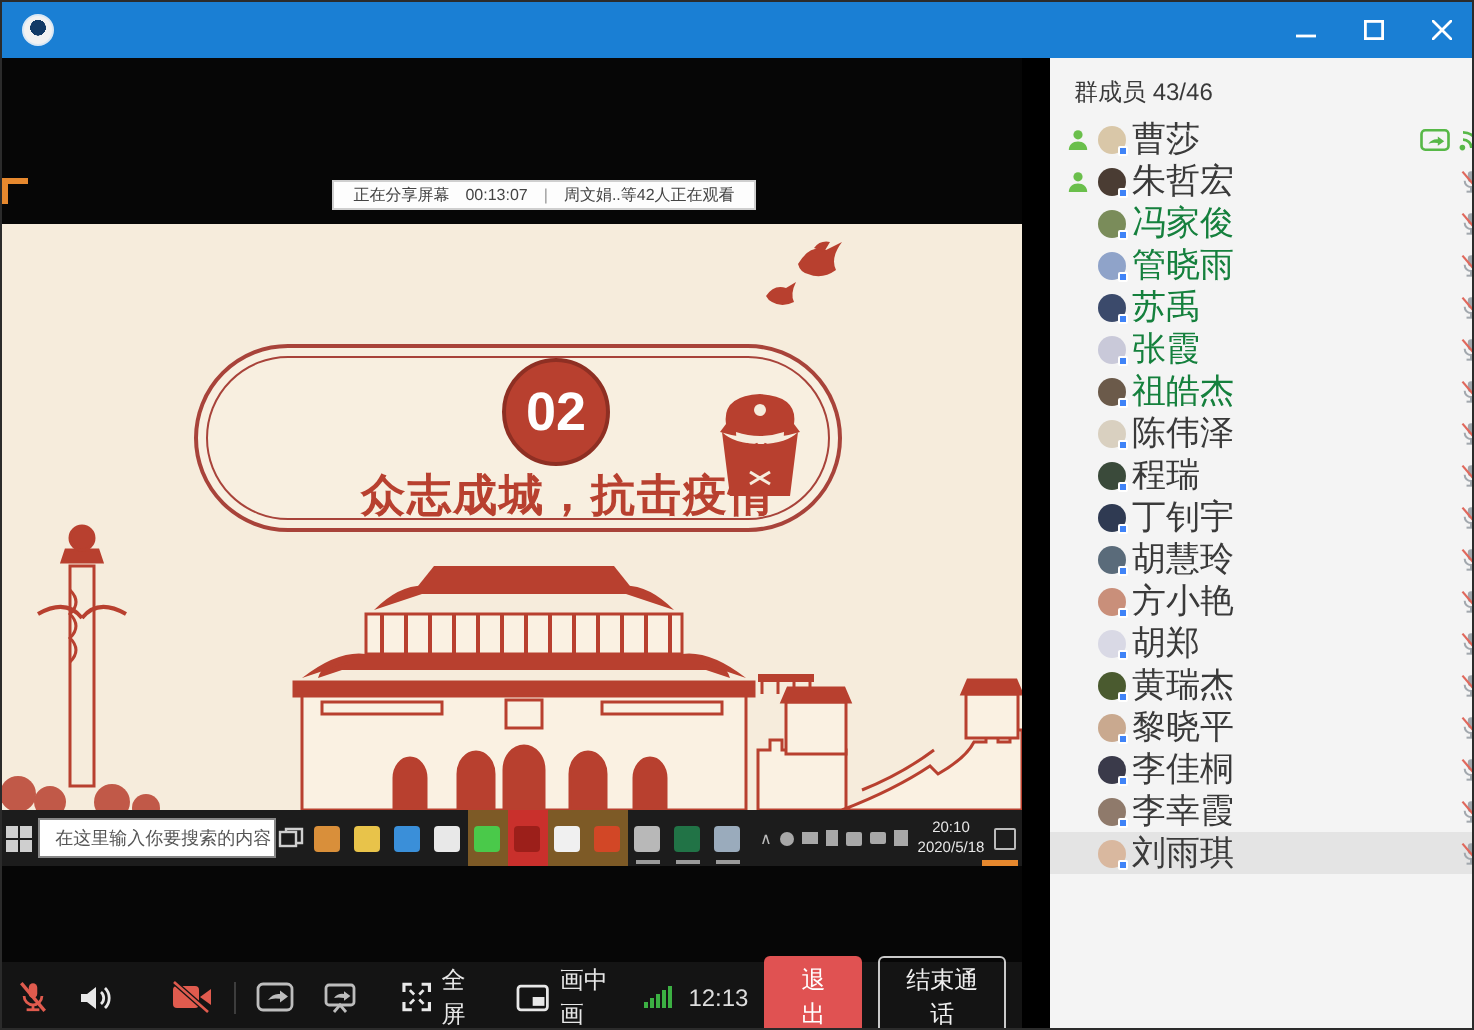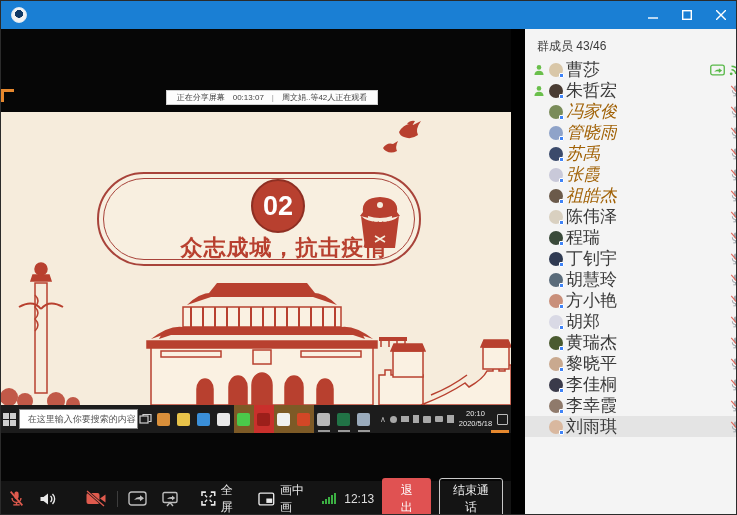--- a/index.html
+++ b/index.html
@@ -107,21 +107,21 @@
     background:#f4f4f4; overflow:hidden;
   }
   .members-header { font-size:12px; color:#3a3a3a; padding:9px 0 4px 12px; }
   .member-row { height:21px; display:flex; align-items:center; padding:0 10px 0 8px; }
   .member-row.hl { background:#e4e4e4; }
   .role-slot { width:16px; height:14px; display:flex; align-items:center; }
   .avatar { position:relative; width:14px; height:14px; border-radius:50%; flex:0 0 auto; margin-right:3px; }
   .avatar .badge { position:absolute; right:-1px; bottom:-1px; width:5px; height:5px;
     background:#3f83f7; border-radius:1px; border:1px solid #fff; }
   .member-name { font-size:17px; color:#3a3a3a; white-space:nowrap; overflow:hidden; }
-  .member-name.red { color:#a16207;font-style:italic; }
+  .member-name.red { color:#15803d; }
   .row-status { margin-left:auto; display:flex; align-items:center; gap:4px; }
 </style>
 </head>
 <body>
 
 <div id="window">
 
   <div class="titlebar">
     <div class="qq-logo"></div>
     <div class="win-controls">

